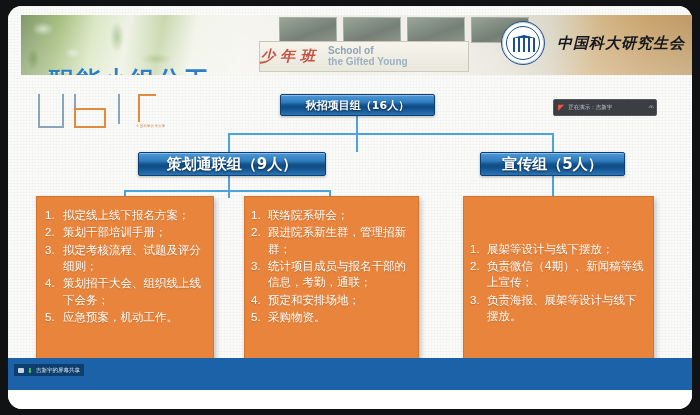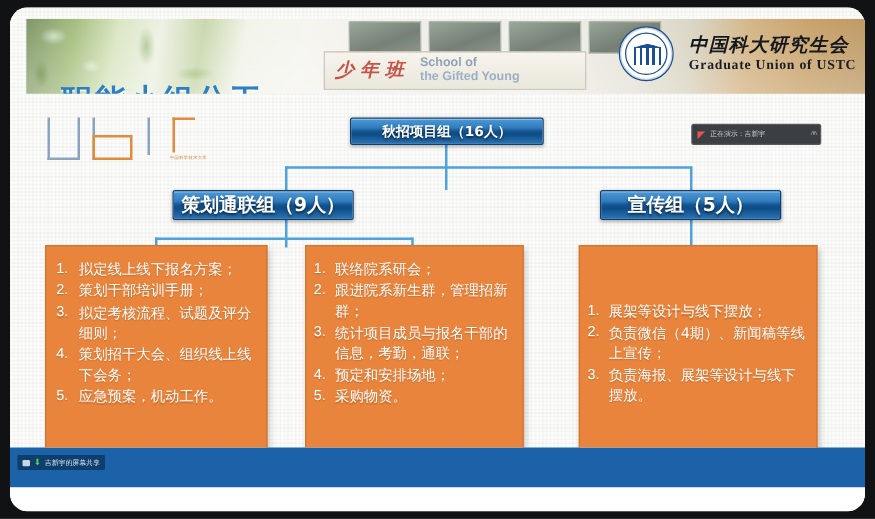--- a/index.html
+++ b/index.html
@@ -69,21 +69,21 @@
     display: flex; gap: 6px;
   }
   .banner-windows i {
     flex: 1; background: linear-gradient(160deg,#7d8e7b,#4d5b52 60%,#6b7a67);
     opacity: .75; border: 1px solid rgba(255,255,255,.35);
   }
   .sgy-sign {
     position: absolute; left: 238px; top: 26px; width: 210px; height: 31px;
     background: linear-gradient(180deg, #f6f4ec, #eae7dc);
     border: 1px solid rgba(180,175,160,.6);
-    display: flex; align-items: center; padding-left: 8px;
+    display: flex; align-items: center; padding-left: 0;
   }
   .sgy-cn {
     font-family: "DejaVu Sans", sans-serif;
     font-size: 15px; color: #c0392b; letter-spacing: 5px;
     font-weight: 700; opacity: .85; font-style: italic;
   }
   .sgy-en {
     margin-left: 8px; line-height: 1.05;
     font-size: 10px; color: #8fa3b8; font-weight: 600;
   }
@@ -161,21 +161,21 @@
     font-weight: 700; color: #ffffff;
     background: linear-gradient(180deg,#4f9ad6 0%,#2f7cbe 36%,#14558f 50%,#0e4c86 62%,#2a74b5 100%);
     border: 1px solid #0c3f72;
     border-radius: 2px;
     box-shadow: 0 1px 3px rgba(0,0,0,.28), inset 0 1px 0 rgba(255,255,255,.35);
     text-shadow: 0 1px 2px rgba(0,0,0,.55);
     white-space: nowrap;
     z-index: 3;
   }
   #node-root  { left: 272px; top: 88px;  width: 155px; height: 22px; font-size: 11px; }
-  #node-left  { left: 130px; top: 146px; width: 145px; height: 24px; font-size: 15px; }
+  #node-left  { left: 130px; top: 146px; width: 188px; height: 24px; font-size: 15px; }
   #node-right { left: 472px; top: 146px; width: 145px; height: 24px; font-size: 15px; }
 
   .conn { position: absolute; background: #4ea3dd; z-index: 2; }
 
   .panel {
     position: absolute;
     background: #e8843c;
     border: 1px solid #d4752f;
     box-shadow: 2px 3px 5px rgba(0,0,0,.22);
     padding: 10px 8px 8px 6px;
@@ -278,21 +278,20 @@
             <span>the Gifted Young</span>
           </span>
         </div>
 
         <div id="slide-title">职能小组分工</div>
 
         <div id="gu-logo">
           <div class="gu-seal"></div>
           <div class="gu-text">
             <div class="gu-cn">中国科大研究生会</div>
-            <div class="gu-en">Graduate Union of USTC</div>
           </div>
         </div>
       </div>
 
       <div id="ustc-mark">
         <span class="b v1"></span>
         <span class="b v2"></span>
         <span class="o s1"></span>
         <span class="b v3"></span>
         <span class="o v4"></span>

